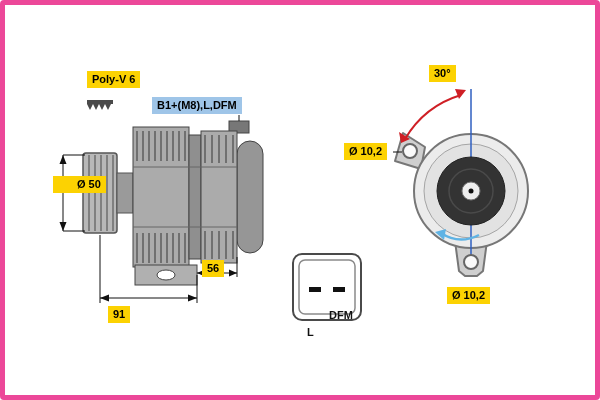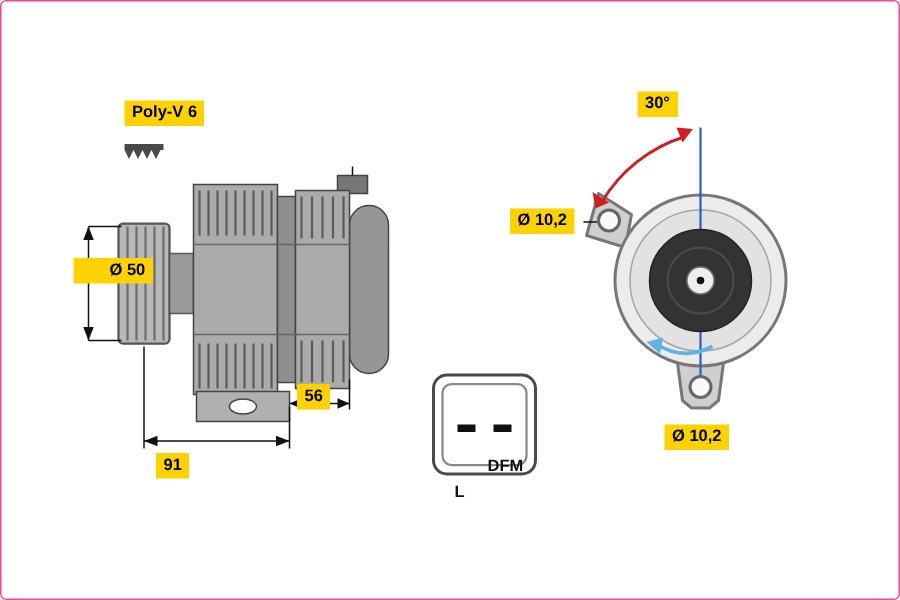--- a/index.html
+++ b/index.html
@@ -1,18 +1,18 @@
 <!DOCTYPE html>
 <html><head>
 <meta charset="utf-8">
 <style>
   html,body{margin:0;padding:0;background:#ffffff;}
   #stage{
     position:relative;width:600px;height:400px;background:#ffffff;
-    border:1px solid #ec4899;border-radius:4px;box-sizing:border-box;
+    border:5px solid #ec4899;border-radius:4px;box-sizing:border-box;
     font-family:"Liberation Sans", sans-serif;overflow:hidden;
   }
   .label{
     position:absolute;font-size:11px;font-weight:bold;color:#000;
     padding:2px 5px;white-space:nowrap;line-height:13px;
   }
   .label-yellow{background:#fcd202;}
   .label-blue{background:#9fc5e8;}
   .pin-label{
     position:absolute;font-size:11px;font-weight:bold;color:#111;white-space:nowrap;
@@ -112,20 +112,21 @@
         <path d="M436 228 Q 454 240 474 230" stroke="#5fb3e4" stroke-width="2.5" fill="none"></path>
         <polygon points="430,227 441,224 439,235" fill="#5fb3e4"></polygon>
       </g>
 
       <path d="M388 147 H397" stroke="#111" stroke-width="1"></path>
     </g>
   </svg>
 
   <div class="label label-yellow" style="left:82px;top:66px;">Poly-V 6</div>
 
+  <div class="label label-blue" style="left:147px;top:92px;">B1+(M8),L,DFM</div>
 
   <div class="label label-yellow" style="left:48px;top:171px;padding-left:24px;">Ø 50</div>
 
   <div class="label label-yellow" style="left:197px;top:255px;">56</div>
 
   <div class="label label-yellow" style="left:103px;top:301px;">91</div>
 
   <div class="label label-yellow" style="left:424px;top:60px;">30°</div>
 
   <div class="label label-yellow" style="left:339px;top:138px;">Ø 10,2</div>

